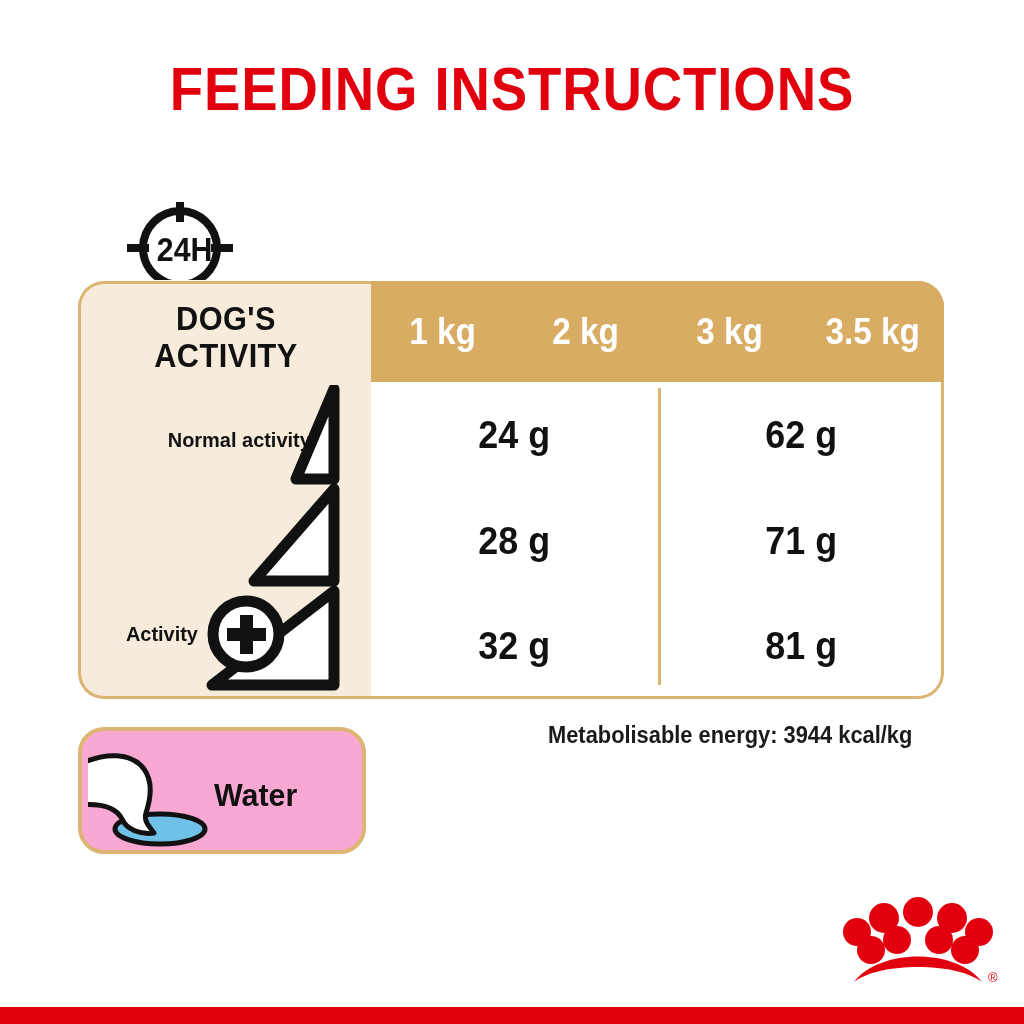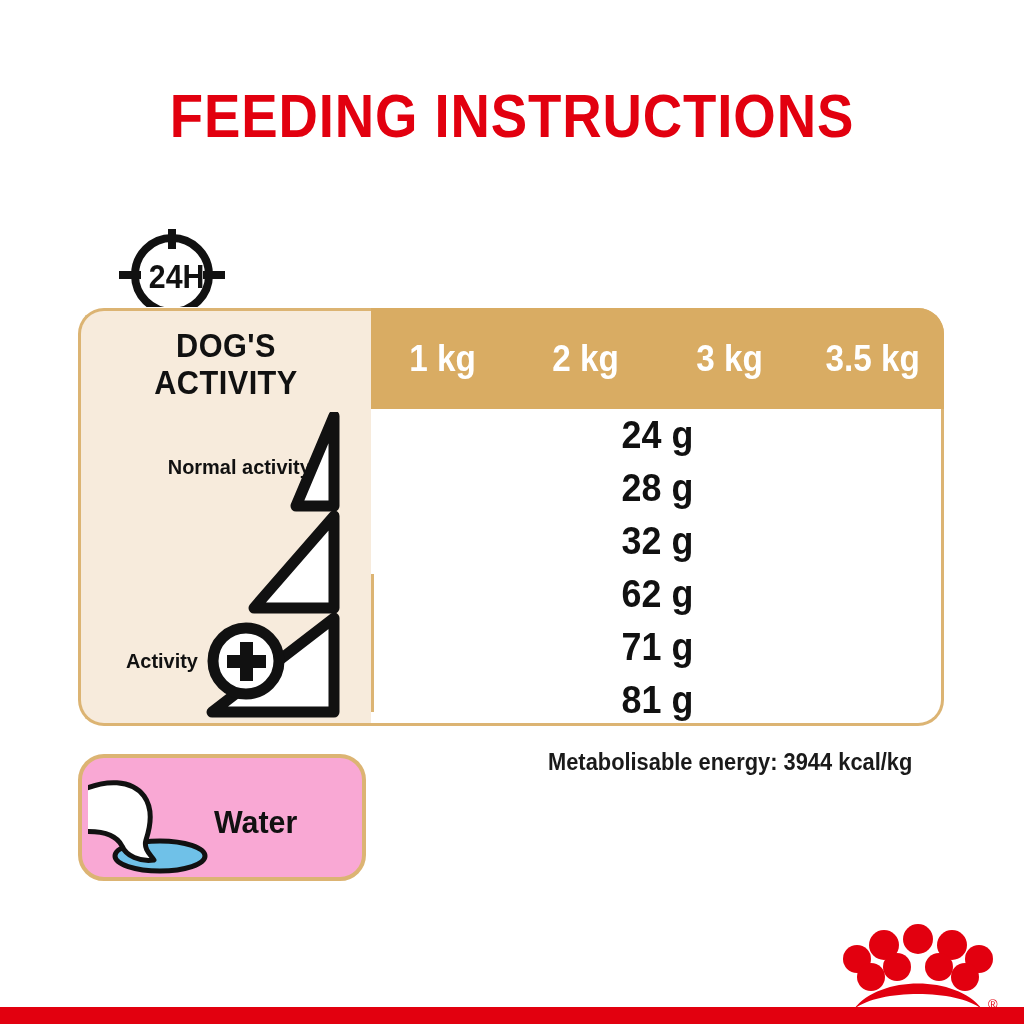--- a/index.html
+++ b/index.html
@@ -11,21 +11,20 @@
     height: 1024px;
     background: #ffffff;
     font-family: "Liberation Sans", sans-serif;
     position: relative;
     overflow: hidden;
   }
 
   #page {
     position: absolute;
     inset: 0;
-    margin-top: 27px;
   }
 
   
   .title {
     position: absolute;
     top: 58px;
     left: 0;
     width: 1024px;
     text-align: center;
     color: #e2000f;
@@ -34,21 +33,21 @@
     letter-spacing: 1px;
     transform: scaleX(0.88);
     transform-origin: center top;
     white-space: nowrap;
     line-height: 1;
   }
 
   
   .badge-24h {
     position: absolute;
-    left: 116px;
+    left: 124px;
     top: 202px;
     width: 112px;
     height: 88px;
   }
   .badge-24h svg { display: block; }
 
   
   .table {
     position: absolute;
     left: 78px;
@@ -120,21 +119,20 @@
   }
 
   
   .data-grid {
     position: absolute;
     left: 293px;
     top: 101px;
     width: 573px;
     height: 317px;
     display: flex;
-    flex-direction: column;
   }
   .data-col {
     flex: 1 1 0;
     display: flex;
     flex-direction: column;
     position: relative;
   }
   .data-col + .data-col::before {
     content: "";
     position: absolute;

